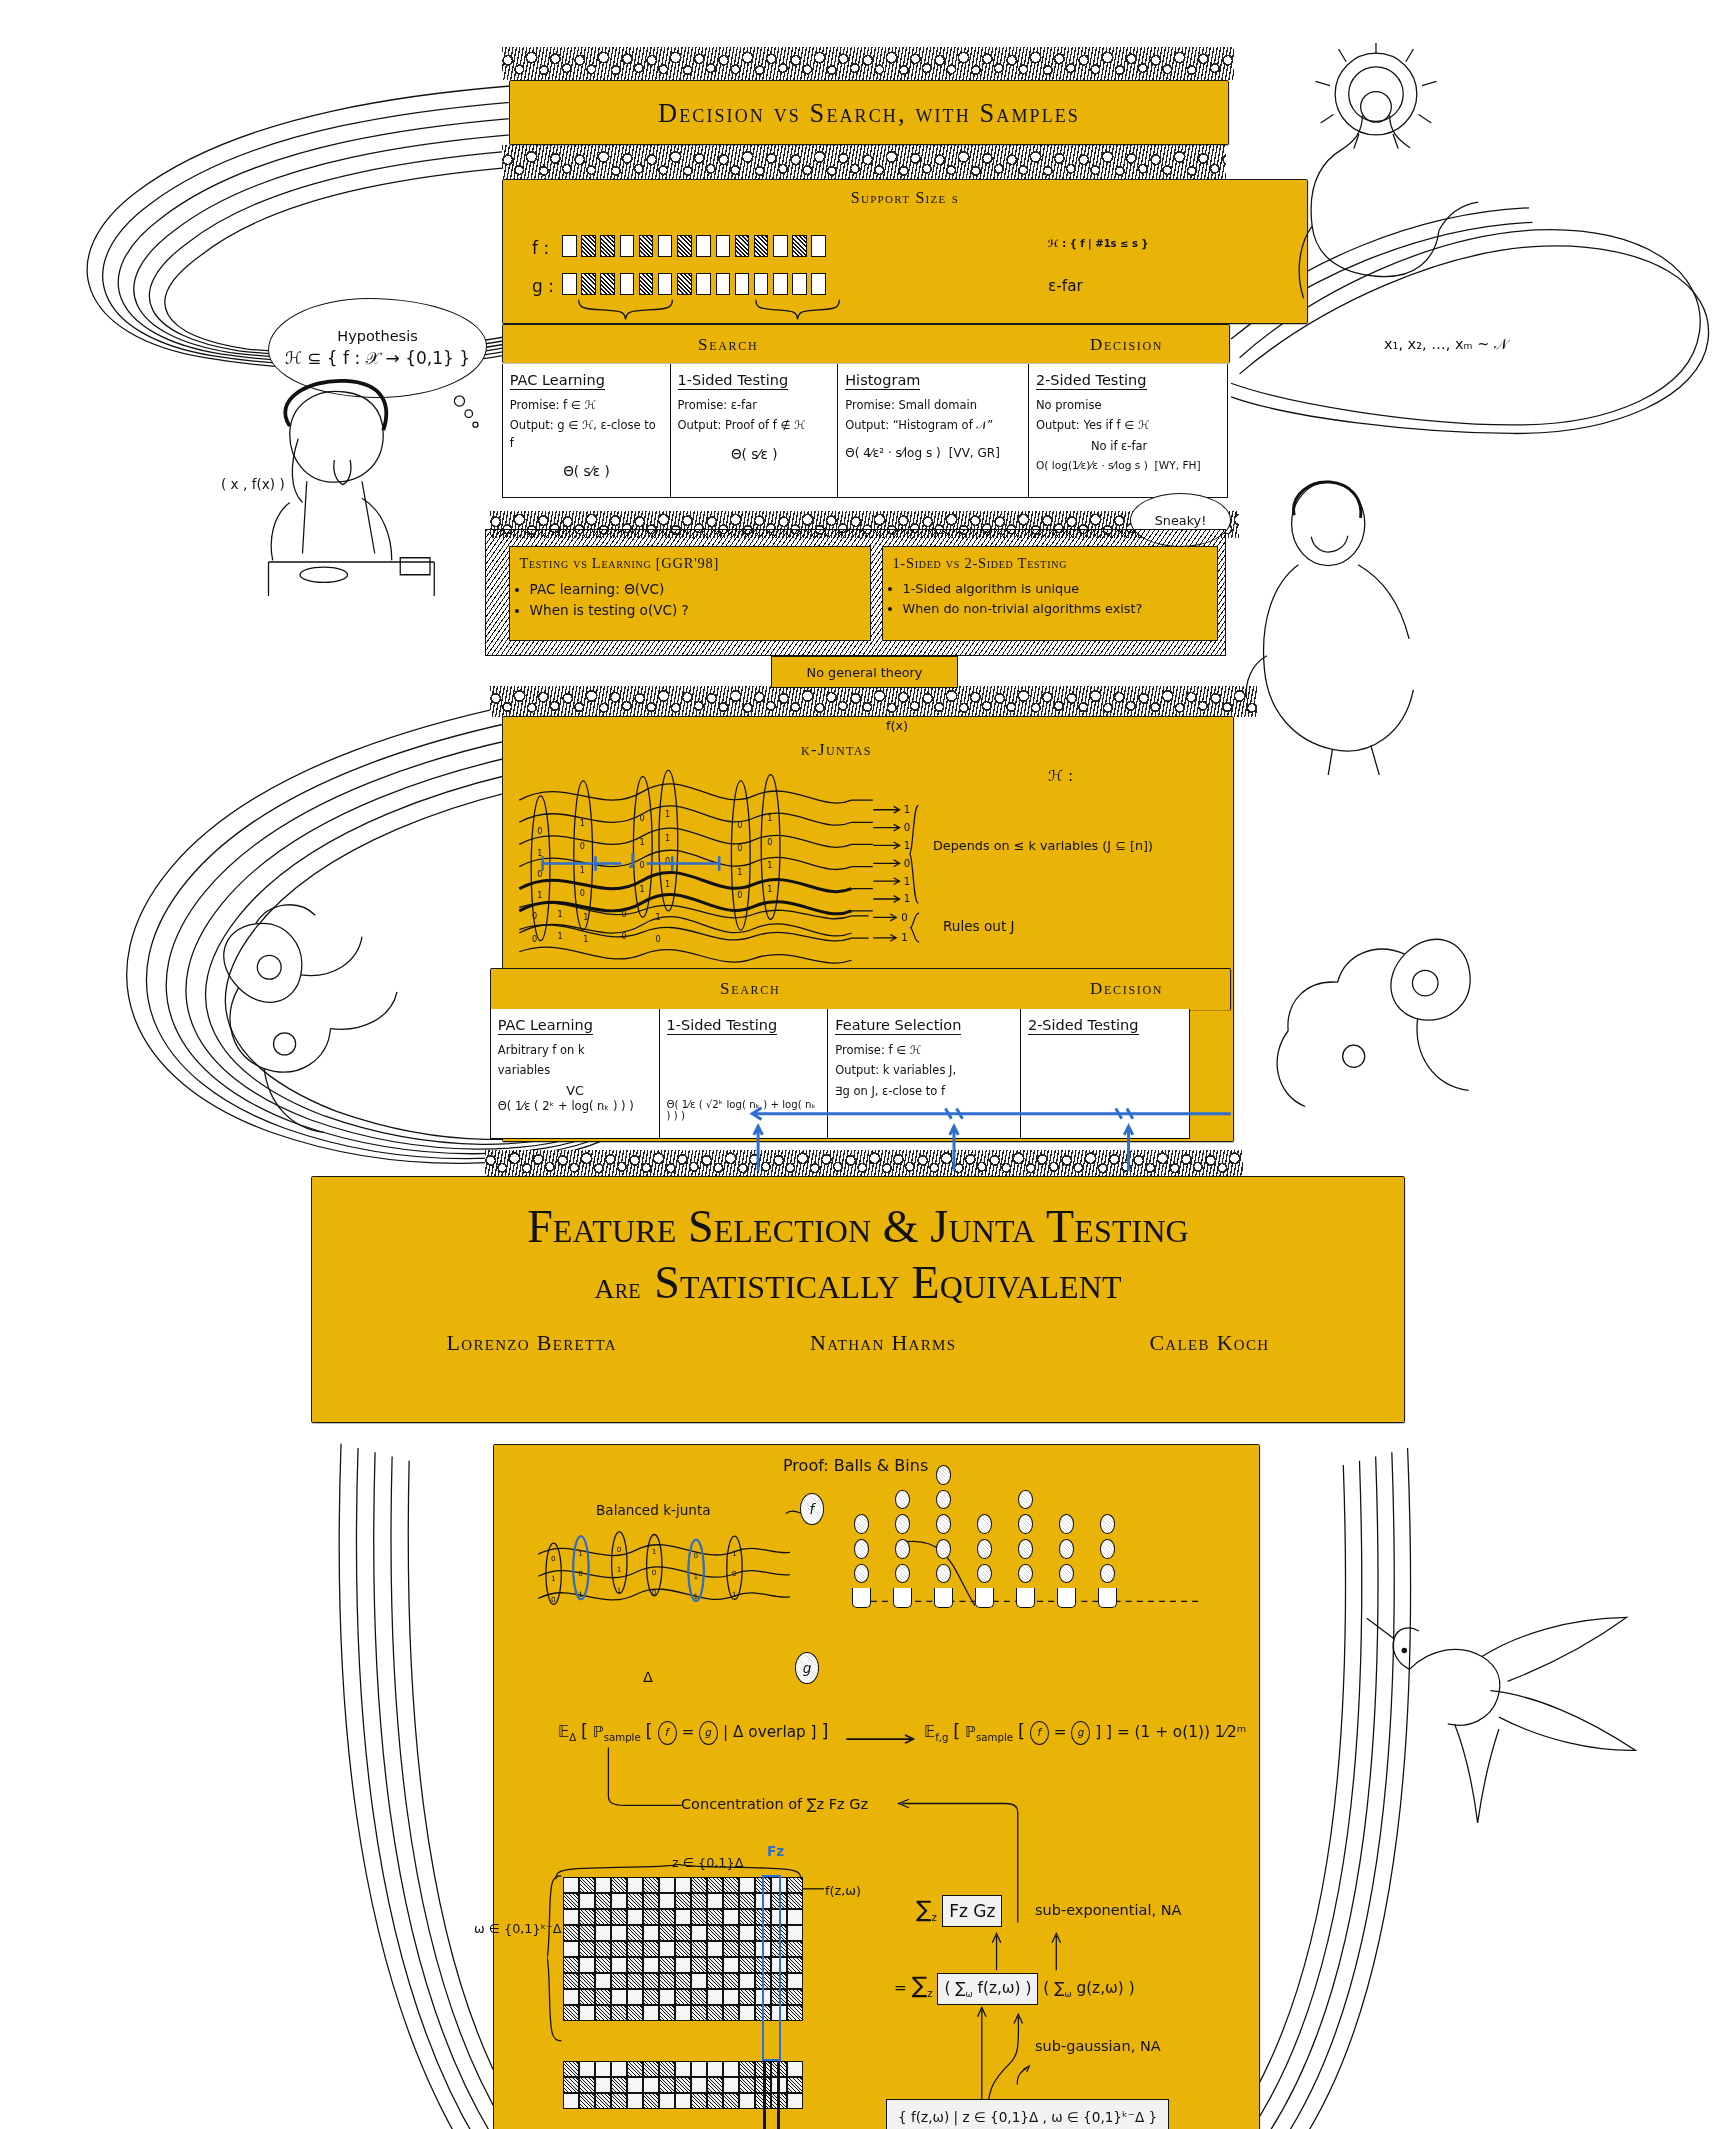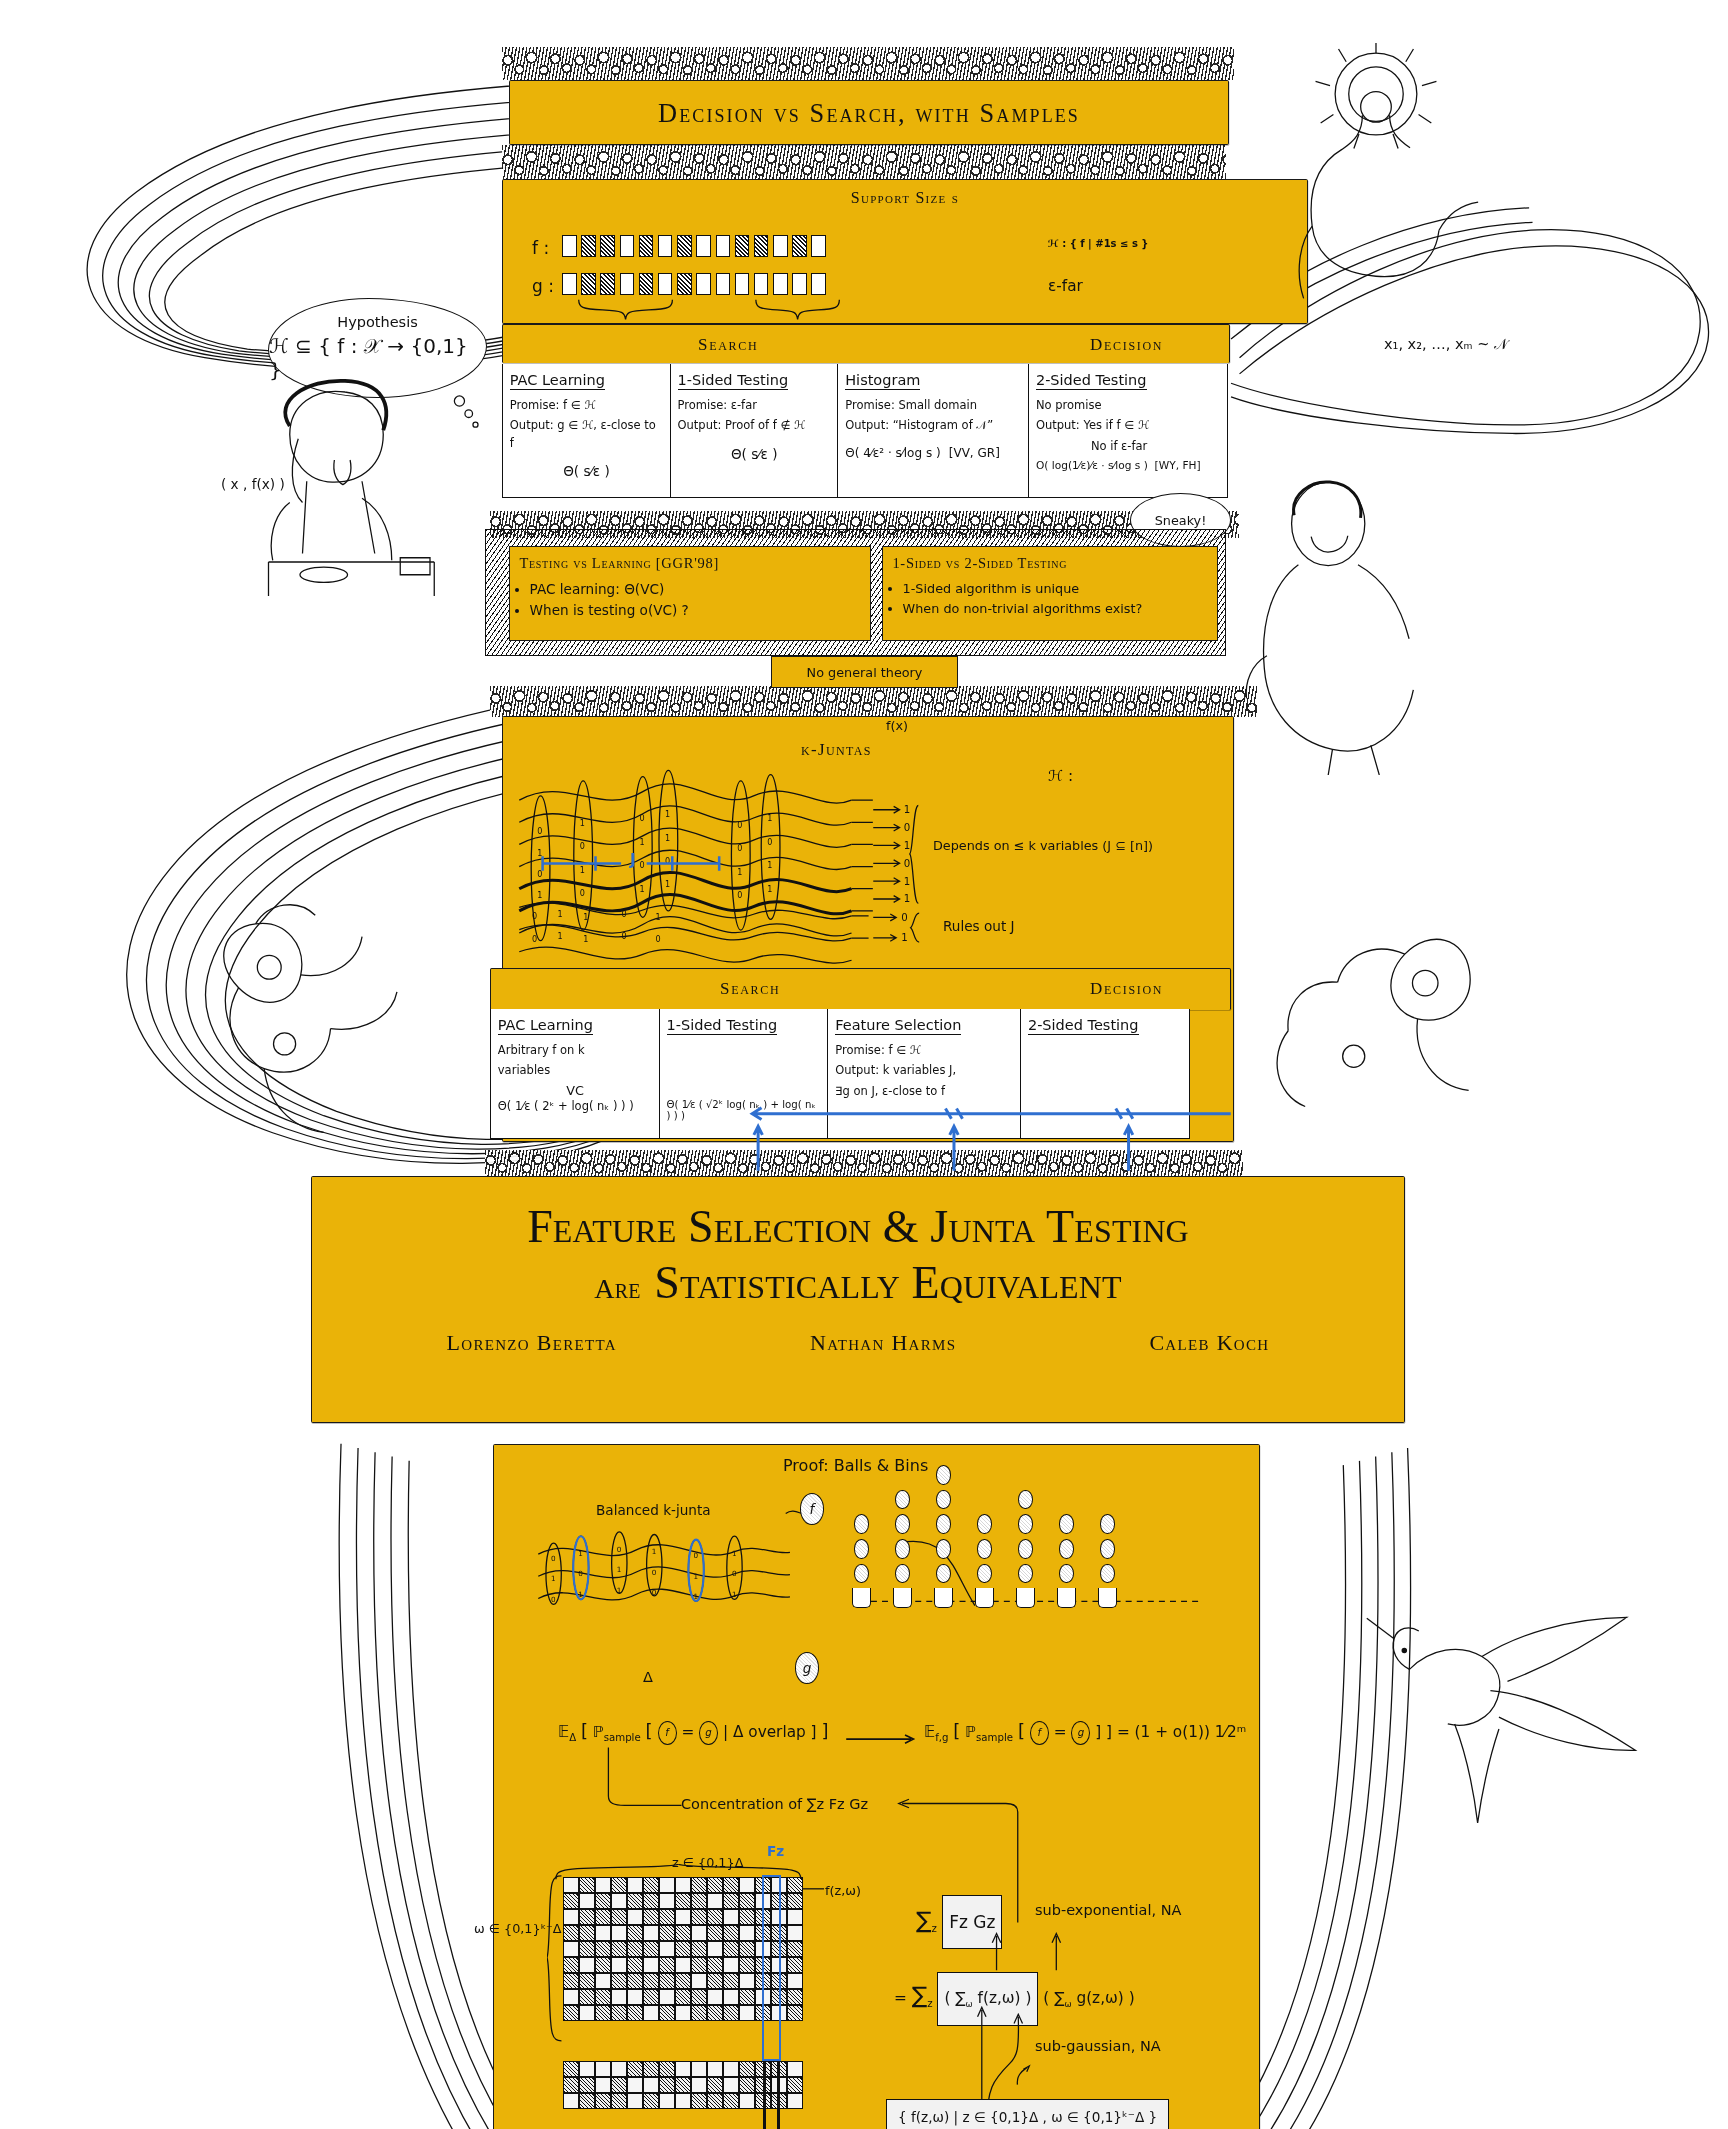--- a/index.html
+++ b/index.html
@@ -62,21 +62,21 @@
   .bin{width:19px;height:19.6px;border:1.3px solid #111;border-top:none;
        border-radius:0 0 5.1px 5.1px;box-sizing:border-box;background:#fff;}
   .circglyph{width:24px;height:31.5px;border:1.3px solid #111;border-radius:50%;
      display:flex;align-items:center;justify-content:center;font-size:13.6px;font-style:italic;
      background:repeating-linear-gradient(45deg,#e2e2e2 0 0.9px,#fff 0.9px 2.6px);box-sizing:border-box;}
   
   .grid{position:absolute;display:grid;}
   .cell{border:0.9px solid #111;box-sizing:border-box;}
   .cell.d{background:repeating-linear-gradient(45deg,#111 0 0.9px,#f2f2f2 0.9px 2.6px);}
   .cell.l{background:#f6f6f6;}
-  .boxed{border:1.3px solid #111;background:#f2f2f2;padding:16px 6px;display:inline-block;}
+  .boxed{border:1.3px solid #111;background:#f2f2f2;padding:5px 6px;display:inline-block;}
   .thought{
     position:absolute;border:1.7px solid #111;border-radius:46% 54% 50% 50%/52% 48% 52% 48%;
     background:#fff;display:flex;flex-direction:column;align-items:center;justify-content:center;
   }
   .speech{
     position:absolute;border:1.7px solid #111;border-radius:50%;background:#fff;
     display:flex;align-items:center;justify-content:center;font-size:12.8px;
   }
 </style>
 </head>
@@ -802,21 +802,21 @@
     <path d="M46 284 C46 200 60 180 100 140 C118 122 122 106 120 30 M110 46 L120 24 L130 46"></path>
     <path d="M118 190 C116 170 126 160 140 150 M132 154 L146 146 L140 160"></path>
   </g>
 </svg>
 <div class="lbl hand" style="left:1035px;top:2038px;font-size:14.5px;">sub-gaussian, NA</div>
 
 <div class="lbl hand boxed" style="left:886px;top:2099px;font-size:13.6px;padding:8.5px 11px;">{ f(z,ω) | z ∈ {0,1}Δ , ω ∈ {0,1}ᵏ⁻Δ }</div>
 
 <div class="thought" style="left:268px;top:298px;width:217px;height:98px;">
   <div class="hand" style="font-size:14.5px;">Hypothesis</div>
-  <div class="hand" style="font-size:20px;margin-top:3.4px;">ℋ ⊆ { f : 𝒳 → {0,1} }</div>
+  <div class="hand" style="font-size:17px;margin-top:3.4px;">ℋ ⊆ { f : 𝒳 → {0,1} }</div>
 </div>
 <svg class="ribbon" style="left:451px;top:394px;" width="38" height="47" viewBox="0 0 90 110">
   <g fill="none" stroke="#111" stroke-width="3">
     <circle cx="20" cy="16" r="12"></circle>
       <circle cx="42" cy="46" r="9"></circle>
       <circle cx="58" cy="72" r="6"></circle>
   </g>
 </svg>
 <svg class="ribbon" style="left:162px;top:375px;" width="298" height="238" viewBox="0 0 700 560">
   <g fill="none" stroke="#111" stroke-width="3">

